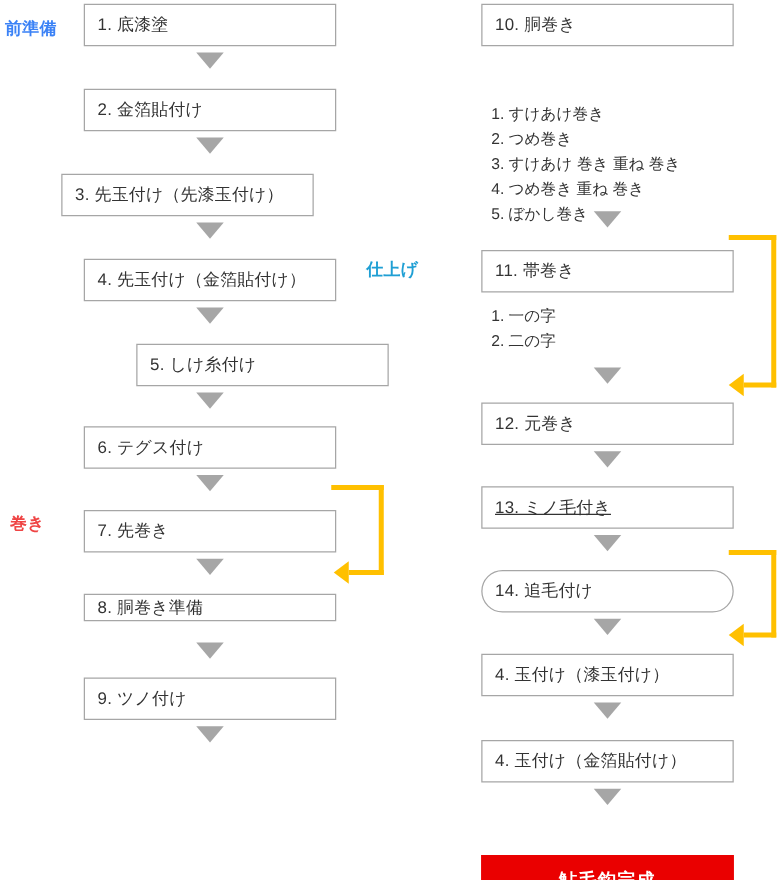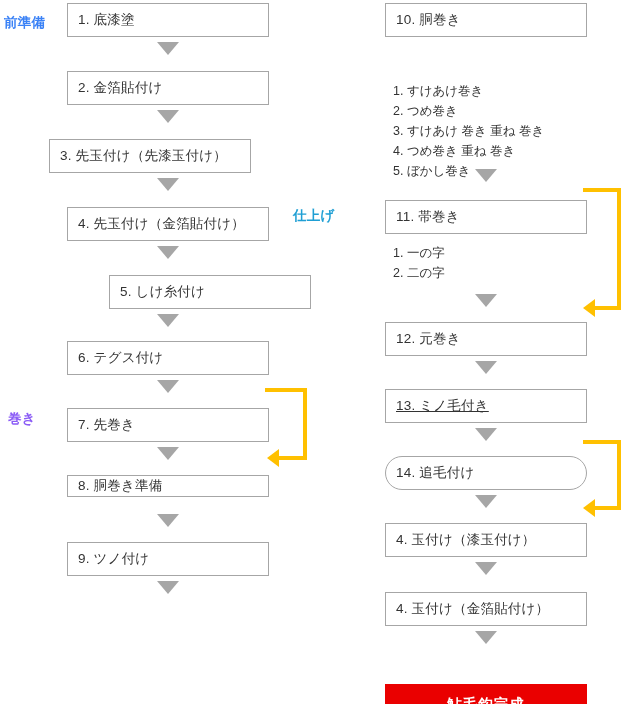--- a/index.html
+++ b/index.html
@@ -50,21 +50,21 @@
     border-right: 11px solid transparent;
     border-top: 13px solid #a6a6a6;
   }
   .stage-label {
     position: absolute;
     font-size: 13.5px;
     font-weight: bold;
     letter-spacing: 0.3px;
   }
   .stage-label.gray { color: #3b82f6; }
-  .stage-label.red { color: #8b5cf6; }
+  .stage-label.red { color: #ef4444; }
   .stage-label.blue { color: #1f9fd4; }
   .sublist {
     position: absolute;
     font-size: 12.5px;
     color: #333333;
     line-height: 20px;
   }
   .sublist div { white-space: nowrap; }
   .loop {
     position: absolute;

